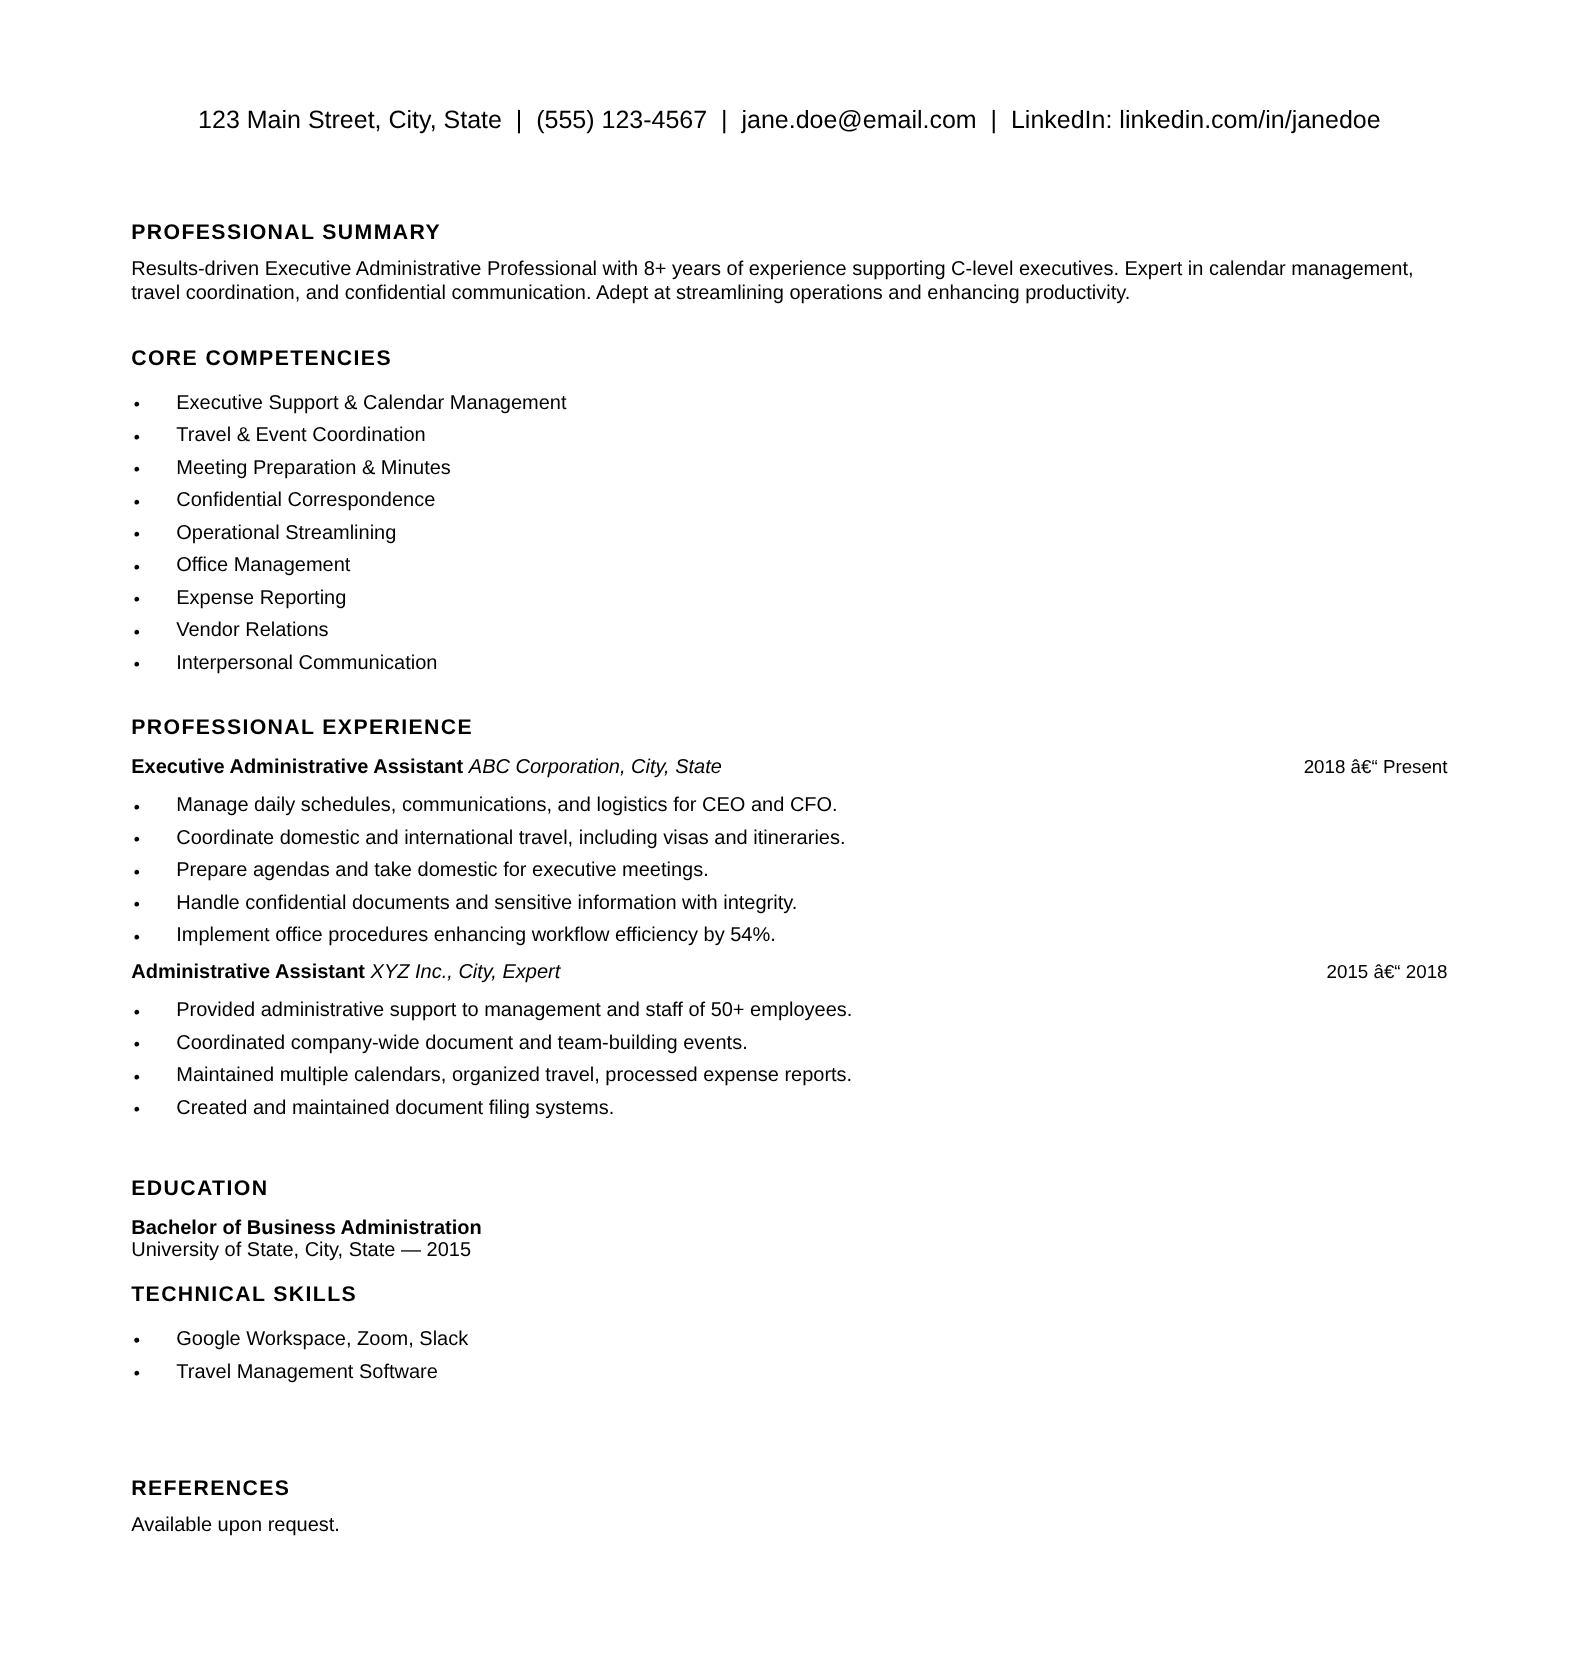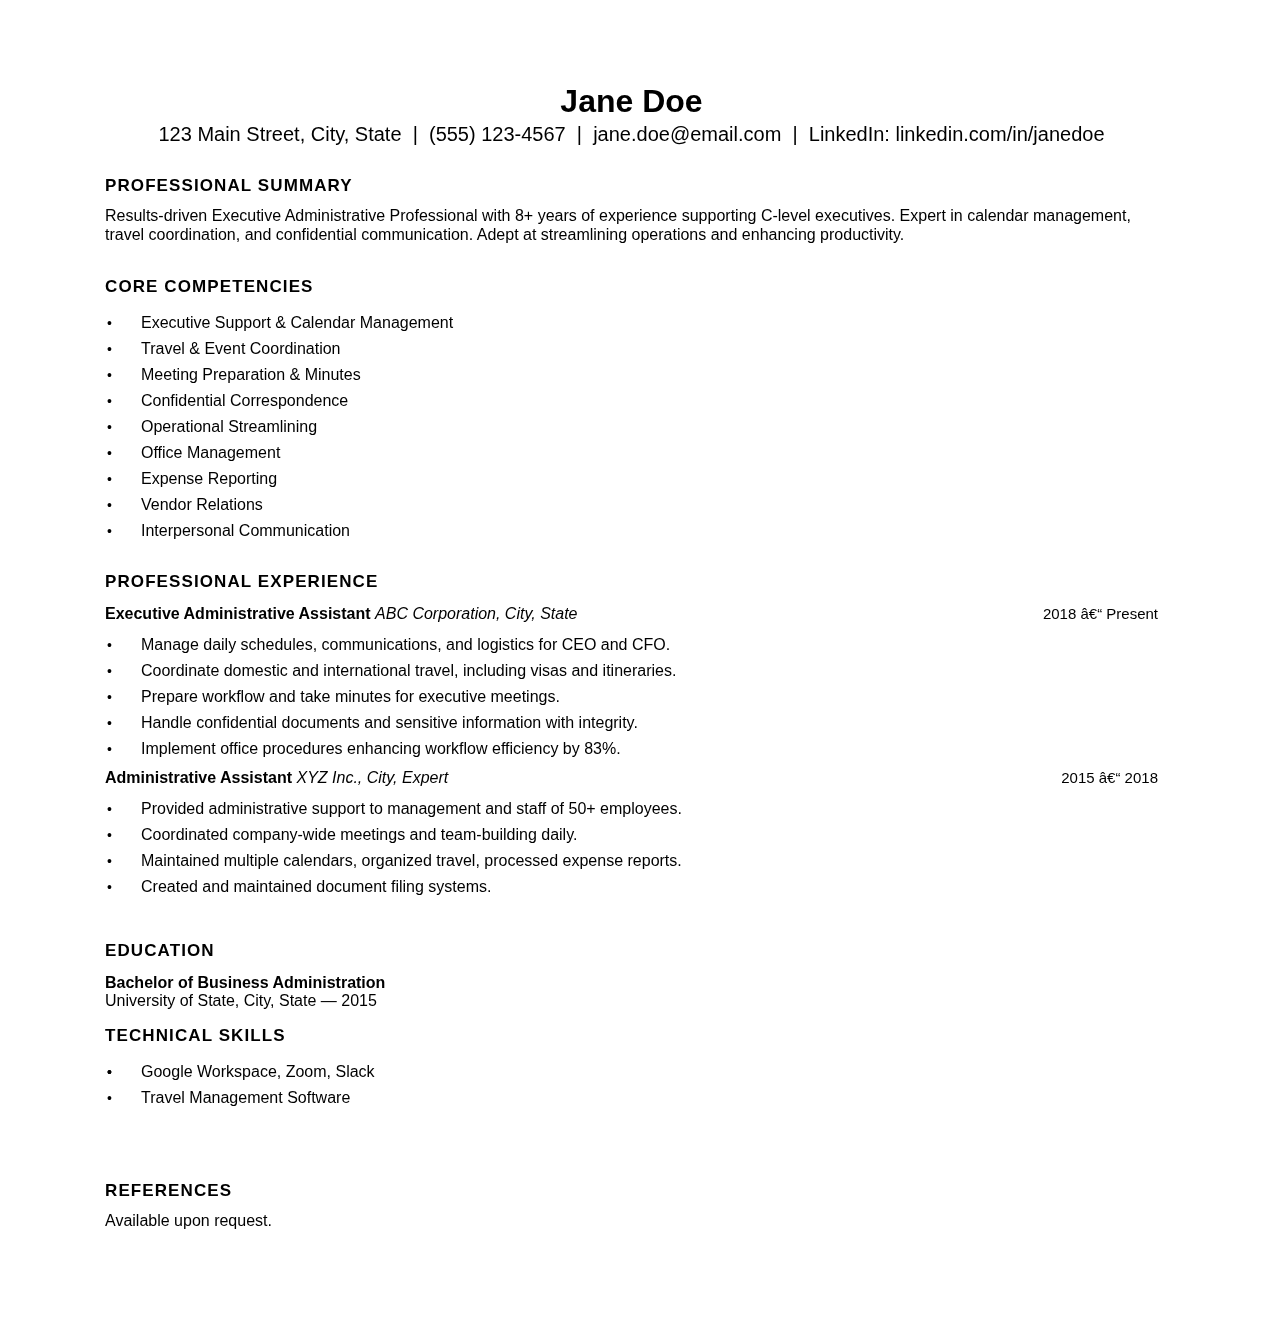--- a/index.html
+++ b/index.html
@@ -82,21 +82,20 @@
     #sec-exp { position: absolute; top: 490px; left: 0; width: 1053px; }
     #sec-edu { position: absolute; top: 859px; left: 0; width: 1053px; }
     #sec-tech { position: absolute; top: 944px; left: 0; width: 1053px; }
     #sec-ref { position: absolute; top: 1099px; left: 0; width: 1053px; }
   </style>
 </head>
 <body>
 
 <div class="page">
 
-  <h1 class="name">Jane Doe</h1>
   <div class="contact">123 Main Street, City, State  |  (555) 123-4567  |  jane.doe@email.com  |  LinkedIn: linkedin.com/in/janedoe</div>
 
   <div id="sec-summary">
     <h2 class="section-title">PROFESSIONAL SUMMARY</h2>
     <p class="para" style="margin-top:11px;">Results-driven Executive Administrative Professional with 8+ years of experience supporting C-level executives. Expert in calendar management, travel coordination, and confidential communication. Adept at streamlining operations and enhancing productivity.</p>
   </div>
 
   <div id="sec-core">
     <h2 class="section-title">CORE COMPETENCIES</h2>
     <ul class="bullets" style="margin-top:13px;">
@@ -119,37 +118,37 @@
       <div class="job-head">
         <div>
           <span class="job-title">Executive Administrative Assistant</span>
           <span class="job-company">ABC Corporation, City, State</span>
         </div>
         <span class="job-dates">2018 â€“ Present</span>
       </div>
       <ul class="bullets" style="margin-top:8px;">
         <li><span class="bullet">•</span><span>Manage daily schedules, communications, and logistics for CEO and CFO.</span></li>
         <li><span class="bullet">•</span><span>Coordinate domestic and international travel, including visas and itineraries.</span></li>
-        <li><span class="bullet">•</span><span>Prepare workflow and take minutes for executive meetings.</span></li>
+        <li><span class="bullet">•</span><span>Prepare agendas and take domestic for executive meetings.</span></li>
         <li><span class="bullet">•</span><span>Handle confidential documents and sensitive information with integrity.</span></li>
-        <li><span class="bullet">•</span><span>Implement office procedures enhancing workflow efficiency by 83%.</span></li>
+        <li><span class="bullet">•</span><span>Implement office procedures enhancing workflow efficiency by 54%.</span></li>
       </ul>
     </div>
 
     <div style="margin-top:6px;">
       <div class="job-head">
         <div>
           <span class="job-title">Administrative Assistant</span>
           <span class="job-company">XYZ Inc., City, Expert</span>
         </div>
         <span class="job-dates">2015 â€“ 2018</span>
       </div>
       <ul class="bullets" style="margin-top:8px;">
         <li><span class="bullet">•</span><span>Provided administrative support to management and staff of 50+ employees.</span></li>
-        <li><span class="bullet">•</span><span>Coordinated company-wide meetings and team-building daily.</span></li>
+        <li><span class="bullet">•</span><span>Coordinated company-wide document and team-building events.</span></li>
         <li><span class="bullet">•</span><span>Maintained multiple calendars, organized travel, processed expense reports.</span></li>
         <li><span class="bullet">•</span><span>Created and maintained document filing systems.</span></li>
       </ul>
     </div>
   </div>
 
   <div id="sec-edu">
     <h2 class="section-title">EDUCATION</h2>
     <div class="edu-degree" style="margin-top:13px;">Bachelor of Business Administration</div>
     <div class="edu-school">University of State, City, State — 2015</div>

